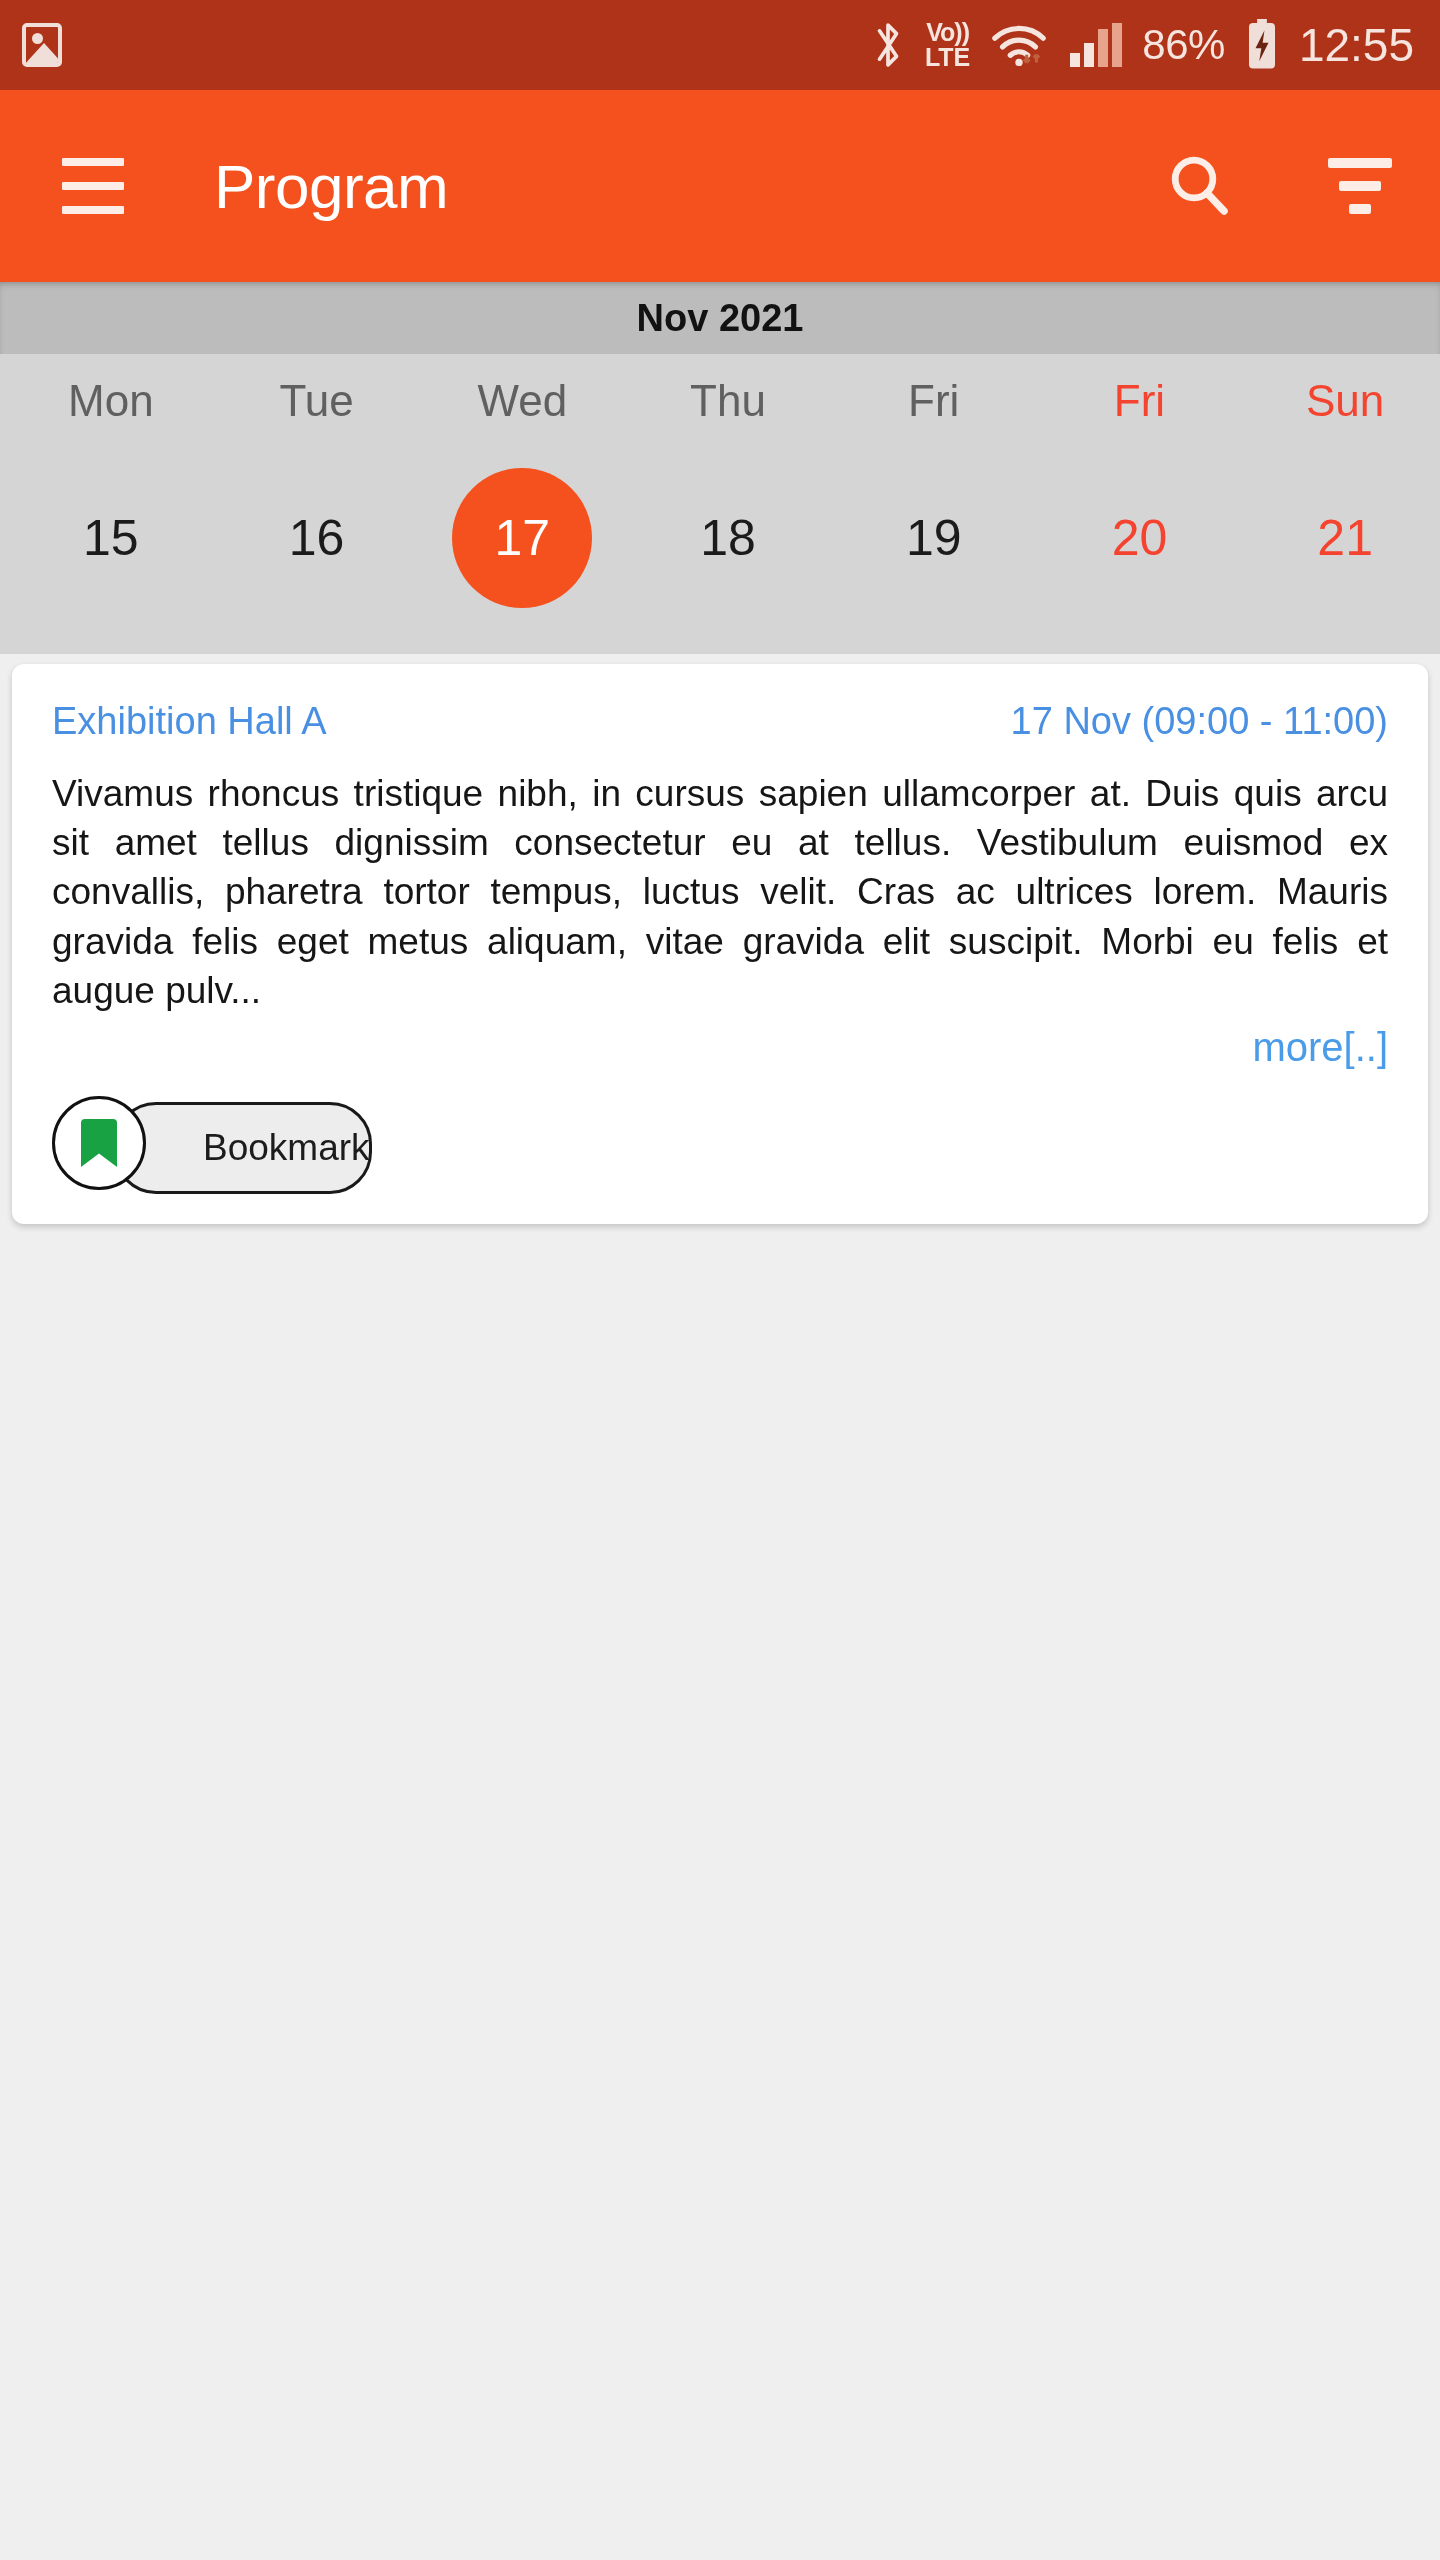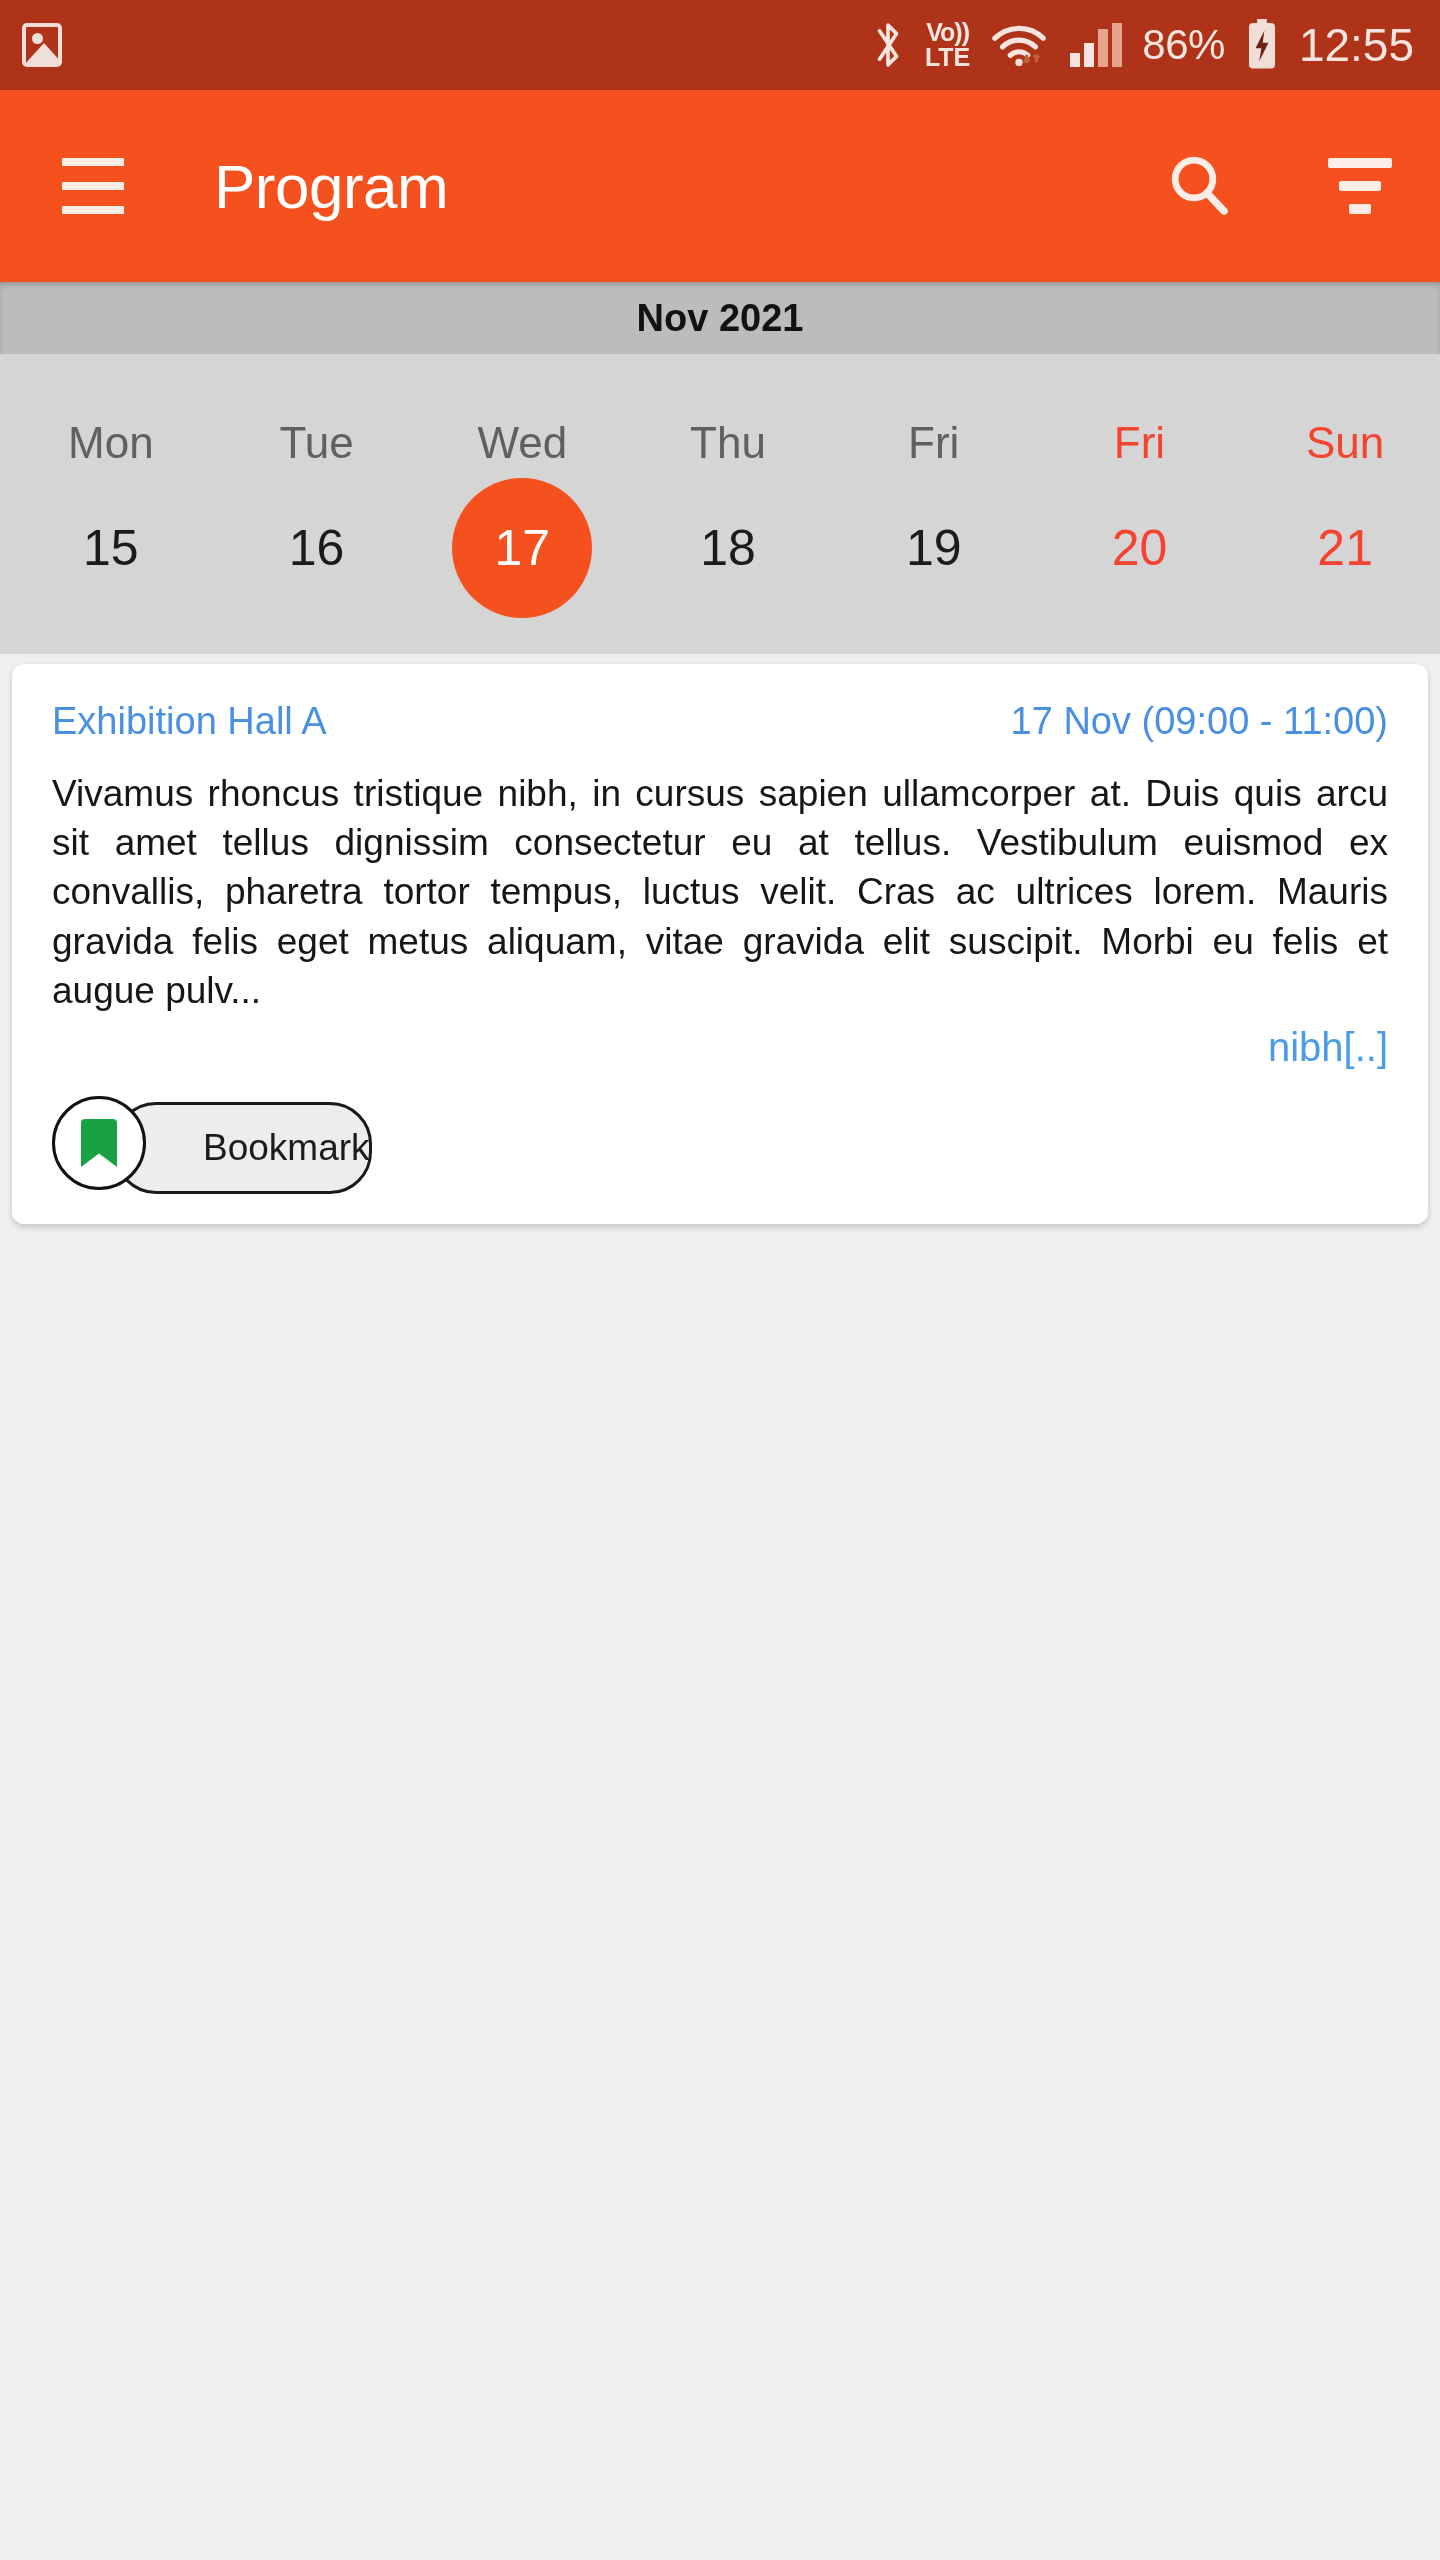--- a/index.html
+++ b/index.html
@@ -144,21 +144,21 @@
   .calendar {
     background: #D5D5D5;
     padding: 22px 0 36px 0;
   }
   .cal-row {
     display: flex;
   }
   .cal-cell {
     flex: 1 1 0;
     display: flex;
-    align-items: flex-end;
+    align-items: flex-start;
     justify-content: center;
     padding-left: 16px;
   }
   .dow-row .cal-cell { height: 92px; }
   .dow {
     font-size: 44px;
     color: #606060;
   }
   .dow.weekend { color: #F4432F; }
 
@@ -401,21 +401,21 @@
   <div class="event-card">
 
     <div class="event-meta">
       <span class="event-venue">Exhibition Hall A</span>
       <span class="event-datetime">17 Nov (09:00 - 11:00)</span>
     </div>
 
     <div class="event-body">Vivamus rhoncus tristique nibh, in cursus sapien ullamcorper at. Duis quis arcu sit amet tellus dignissim consectetur eu at tellus. Vestibulum euismod ex convallis, pharetra tortor tempus, luctus velit. Cras ac ultrices lorem. Mauris gravida felis eget metus aliquam, vitae gravida elit suscipit. Morbi eu felis et augue pulv...</div>
 
     <div class="more-row">
-      <span class="more-link">nibh[..]</span>
+      <span class="more-link">more[..]</span>
     </div>
 
     <div class="bookmark-wrap">
       <div class="bookmark-pill">
         <span class="bookmark-label">Bookmark</span>
       </div>
       <div class="bookmark-circle">
         <span class="bookmark-flag"></span>
       </div>
     </div>

